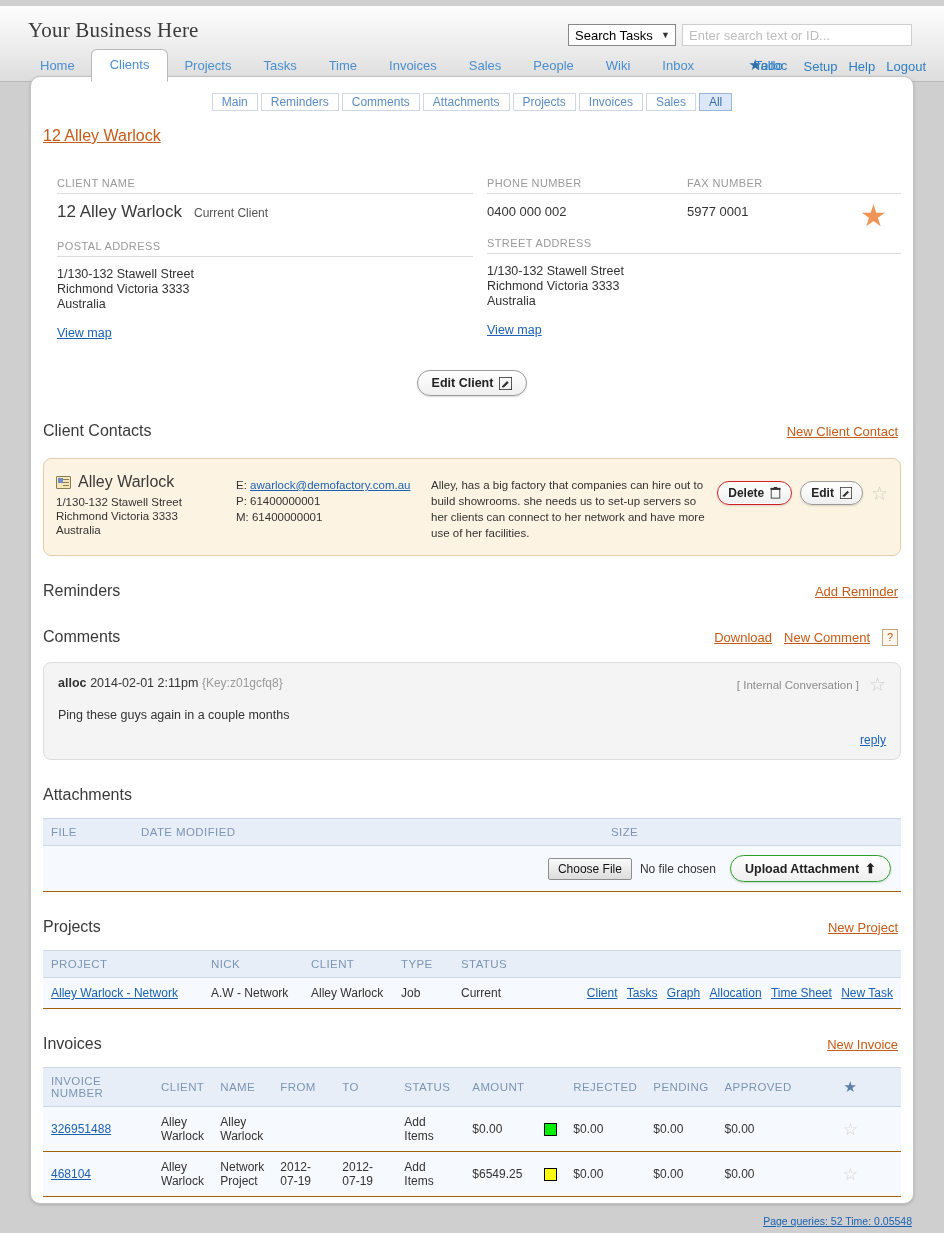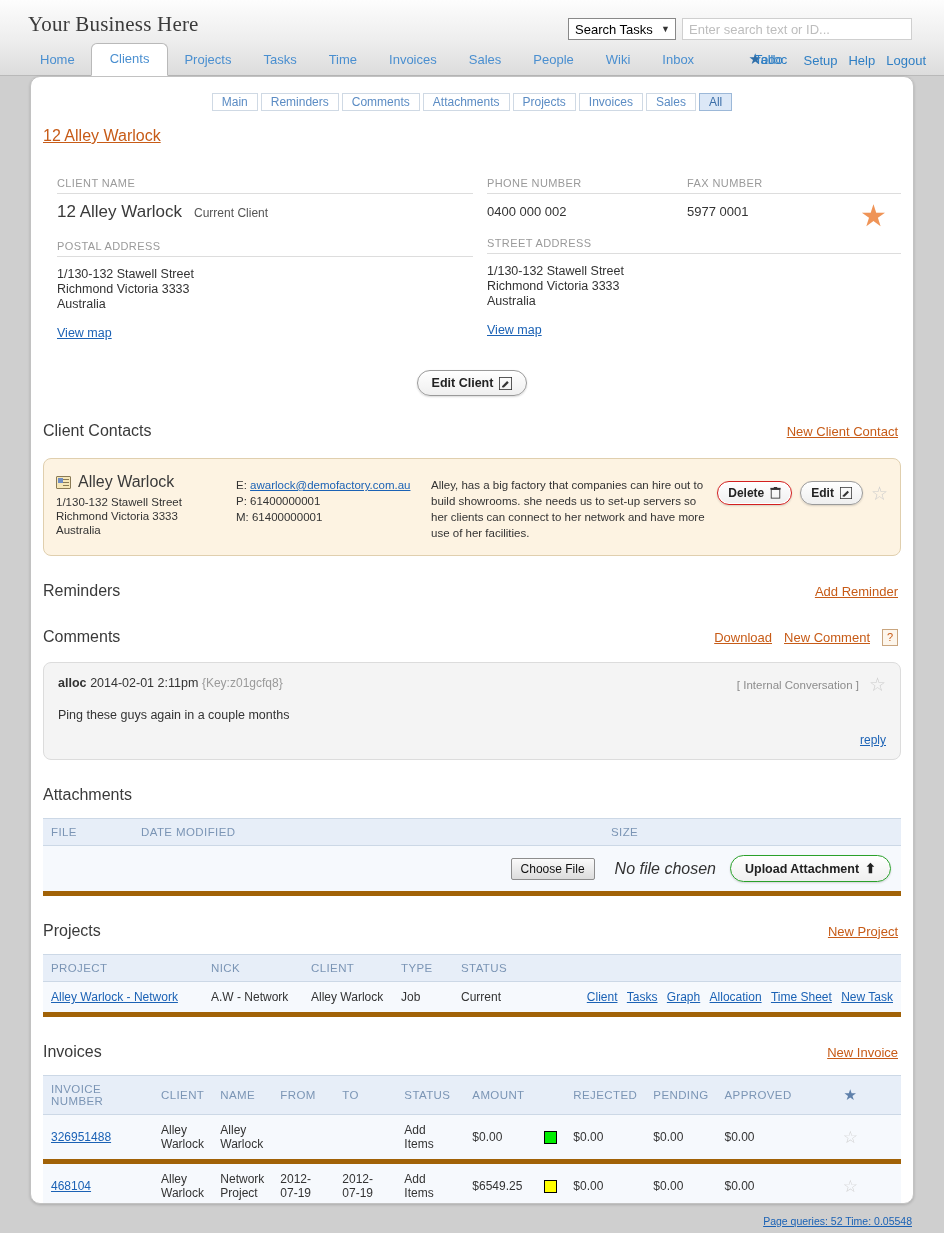--- a/index.html
+++ b/index.html
@@ -12,20 +12,21 @@
     color: #333;
     overflow: hidden;
   }
   a { color:#1b62b5; }
 
   
   .topbar {
     height: 44px;
     background: linear-gradient(#fdfdfd, #ececec);
     position: relative;
+    margin-top: 6px;
   }
   .brand {
     position:absolute; left:28px; top:12px;
     font-family: "Liberation Serif", serif;
     font-size: 21px; color:#3b3b3b; letter-spacing:.2px;
   }
   .search-wrap { position:absolute; right:32px; top:18px; display:flex; align-items:flex-end; }
   .search-select {
     height:22px; border:1px solid #888; background:#fff;
     font-family:"Liberation Sans",sans-serif; font-size:13px; color:#000;
@@ -179,33 +180,33 @@
 
   
   table.grid { width: calc(100% - 24px); margin: 12px 12px 0 12px; border-collapse:collapse; }
   table.grid th {
     background:#e7eef8; color:#7b95b5; font-weight:normal;
     font-size:11.5px; letter-spacing:.4px; text-align:left;
     padding:7px 8px; border-top:1px solid #ccd8e6; border-bottom:1px solid #ccd8e6;
   }
   table.grid td {
     background:#f6f9fd; font-size:12px; color:#333;
-    padding:8px; border-bottom:5px solid #a16207; vertical-align:middle;
+    padding:8px; border-bottom:1px solid #a16207; vertical-align:middle;
   }
   table.grid td a { color:#1b62b5; text-decoration:underline; }
   .rowlinks a { margin-left:6px; }
   .upload-row td { background:#f6f9fd; }
   .choosefile {
     display:inline-flex; align-items:center; gap:0;
   }
   .cf-btn {
     border:1px solid #8d8d8d; background:linear-gradient(#fafafa,#dcdcdc);
     font-size:12px; padding:3px 9px; color:#111; border-radius:2px;
   }
-  .cf-txt { font-size:16px; color:#333; margin-left:20px;font-style:italic; }
+  .cf-txt { font-size:12px; color:#333; margin-left:8px; }
   .swatch { width:13px; height:13px; border:1px solid #000; display:inline-block; vertical-align:middle; }
   .star-hdr { color:#5f80ab; font-size:15px; }
   .star-cell { color:#d2d2d2; font-size:17px; }
 
   .footer-note {
     position:absolute; right:32px; bottom:6px;
     font-size:10.5px; color:#1b62b5; text-decoration:underline;
   }
 </style>
 </head>

